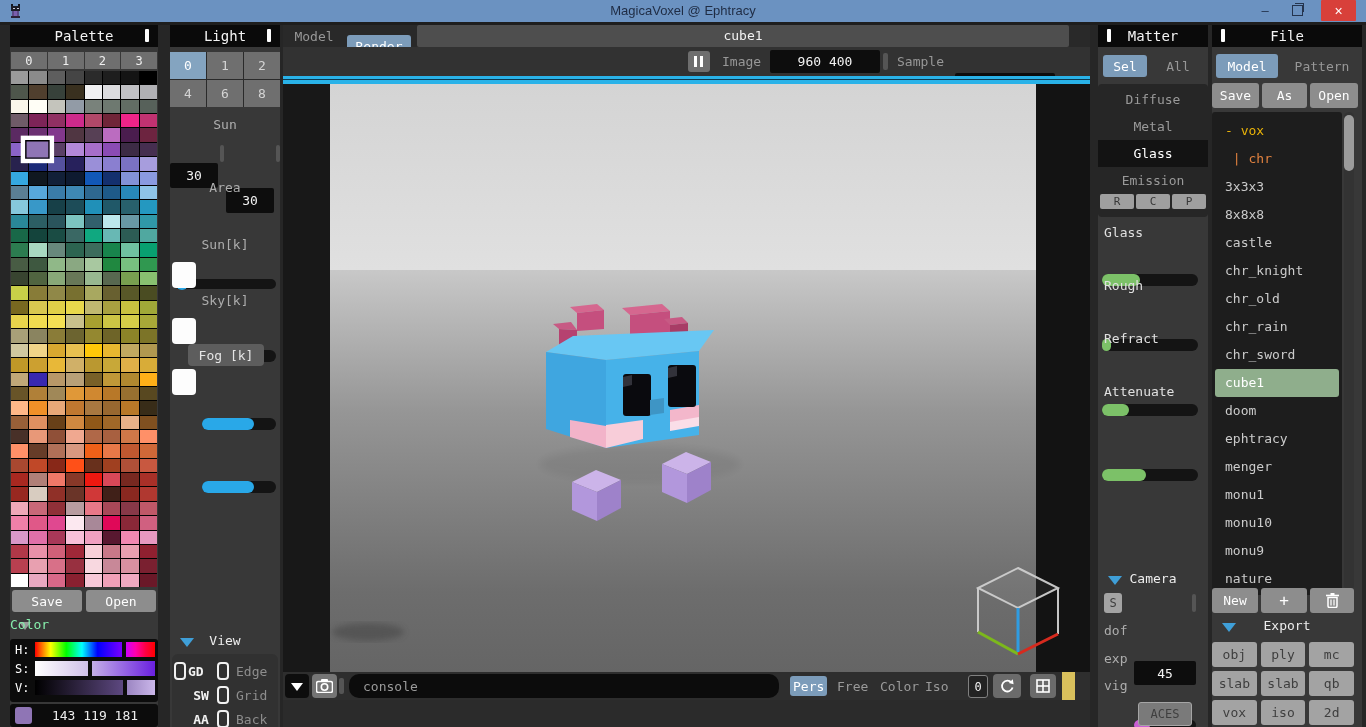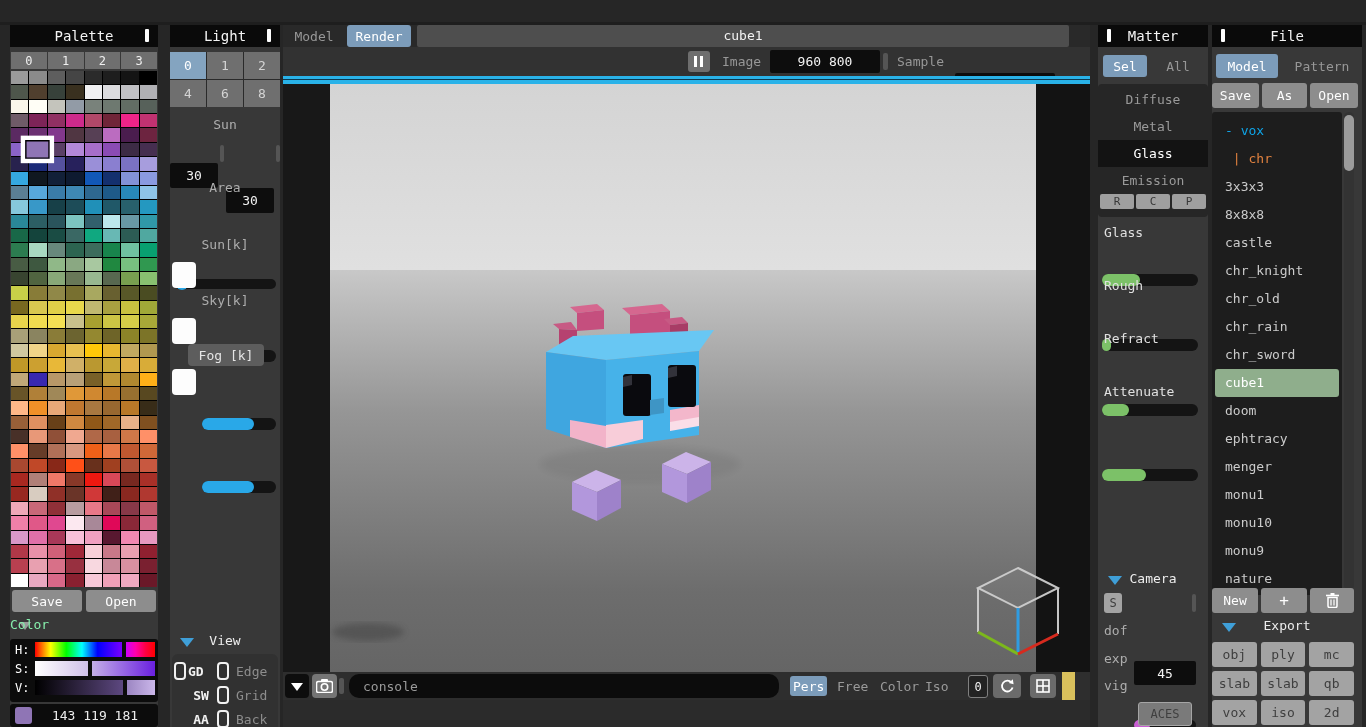--- a/index.html
+++ b/index.html
@@ -65,20 +65,38 @@
     font-family:"DejaVu Sans Mono",monospace;font-size:13px;padding:0 0 0 14px;outline:none}
   #console-input::placeholder{color:#9a9a9a;opacity:1}
   .cv{color:#9a9a9a}
   .cv.on{background:#7c9cba;color:#fff;border-radius:3px}
 </style>
 </head>
 <body>
 
 <div id="window">
 
+  <div class="abs titlebar">
+    <svg class="abs" style="left:8px;top:3px" width="16" height="16" viewBox="0 0 16 16">
+      <rect x="3" y="1" width="2" height="3" fill="#14141c"></rect>
+        <rect x="10" y="1" width="2" height="3" fill="#14141c"></rect>
+      <rect x="3" y="3" width="9" height="5" fill="#1c1c26"></rect>
+      <rect x="5" y="5" width="2" height="1" fill="#c8c8d8"></rect>
+        <rect x="9" y="5" width="2" height="1" fill="#c8c8d8"></rect>
+      <rect x="4" y="8" width="7" height="6" fill="#5d4a86"></rect>
+      <rect x="6" y="8" width="3" height="6" fill="#7a5fae"></rect>
+      <rect x="3" y="13" width="9" height="2" fill="#2a2136"></rect>
+    </svg>
+    <div class="abs title-text">MagicaVoxel @ Ephtracy</div>
+    <div class="abs winbtn" style="right:88px;width:26px">–</div>
+    <div class="abs winbtn" style="right:56px;width:26px">
+        <span class="maxbox"></span>
+      </div>
+    <div class="abs winbtn close" style="right:10px;width:35px;font-size:14px">×</div>
+  </div>
   <div class="abs" style="left:0;top:22px;width:1366px;height:3px;background:#1e1e1e"></div>
 
   <div class="abs panel" style="left:10px;top:25px;width:148px;height:702px">
     <div class="phdr">
       <span>Palette</span>
       <span class="pbar bar-r"></span>
     </div>
     <div class="abs" style="left:1px;top:27px;width:146px" id="palette-tabs">
         <div>0</div>
         <div>1</div>
@@ -479,31 +497,31 @@
           <span style="width: 18px; display: flex; justify-content: center;">
             <span class="checkbox"></span>
           </span>
           <span class="viewsub" style="padding-left: 4px;">Back</span>
         </div>
       </div>
   </div>
 
   <div class="abs" style="left:283px;top:25px;width:807px;height:22px;background:#292929">
     <div class="abs ghost" style="left:0;top:0;width:62px;height:22px">Model</div>
-    <div class="abs tab-active" style="left:64px;top:0;width:64px;height:22px">Render</div>
+    <div class="abs tab-active" style="left:64px;top:10px;width:64px;height:22px">Render</div>
     <div class="abs" style="left:134px;top:0;width:652px;height:22px;background:#4e4e4e;border-radius:2px;text-align:center;line-height:22px;color:#f2f2f2">cube1</div>
   </div>
 
   <div class="abs" style="left:283px;top:47px;width:807px;height:29px;background:#323232">
     <div class="abs" style="left:405px;top:4px;width:22px;height:21px;background:#6e6e6e;border-radius:3px">
       <span class="abs" style="left:6px;top:5px;width:3px;height:11px;background:#fff"></span>
       <span class="abs" style="left:12px;top:5px;width:3px;height:11px;background:#fff"></span>
     </div>
     <div class="abs ghost" style="left:439px;top:0;height:29px">Image</div>
-    <div class="abs field" style="left:487px;top:3px;width:110px;height:23px">960 800</div>
+    <div class="abs field" style="left:487px;top:3px;width:110px;height:23px">960 400</div>
     <div class="abs nub" style="left:600px;top:6px;width:5px;height:17px"></div>
     <div class="abs ghost" style="left:614px;top:0;height:29px">Sample</div>
     <div class="abs field" style="left:672px;top:3px;width:100px;height:23px">1024</div>
     <div class="abs field" style="left:777px;top:3px;width:25px;height:22px;border:1px solid #909090;border-radius:3px">GI</div>
   </div>
   <div class="abs" style="left:283px;top:76px;width:807px;height:3px;background:#29b2e8"></div>
   <div class="abs" style="left:283px;top:79px;width:807px;height:1px;background:#0d3a50"></div>
   <div class="abs" style="left:283px;top:80px;width:807px;height:4px;background:#29b2e8"></div>
 
   <div class="abs" style="left:283px;top:84px;width:47px;height:588px;background:#181818"></div>
@@ -673,21 +691,21 @@
     <div class="phdr">
       <span class="pbar bar-l"></span>
       <span>File</span>
     </div>
     <div class="abs tab-active" style="left:4px;top:29px;width:62px;height:24px">Model</div>
     <div class="abs ghost" style="left:74px;top:29px;width:72px;height:24px">Pattern</div>
     <div class="abs btn-gray" style="left:0;top:58px;width:47px;height:25px">Save</div>
     <div class="abs btn-gray" style="left:50px;top:58px;width:45px;height:25px">As</div>
     <div class="abs btn-gray" style="left:98px;top:58px;width:48px;height:25px">Open</div>
     <div class="abs" style="left:0;top:87px;width:130px;height:478px" id="file-list">
-        <div class="fitem" style="color: #0ea5e9;">- vox</div>
+        <div class="fitem" style="color: #eab308;">- vox</div>
         <div class="fitem" style="color: rgb(224, 129, 63);"> | chr</div>
         <div class="fitem">3x3x3</div>
         <div class="fitem">8x8x8</div>
         <div class="fitem">castle</div>
         <div class="fitem">chr_knight</div>
         <div class="fitem">chr_old</div>
         <div class="fitem">chr_rain</div>
         <div class="fitem">chr_sword</div>
         <div class="fitem sel">cube1</div>
         <div class="fitem">doom</div>

